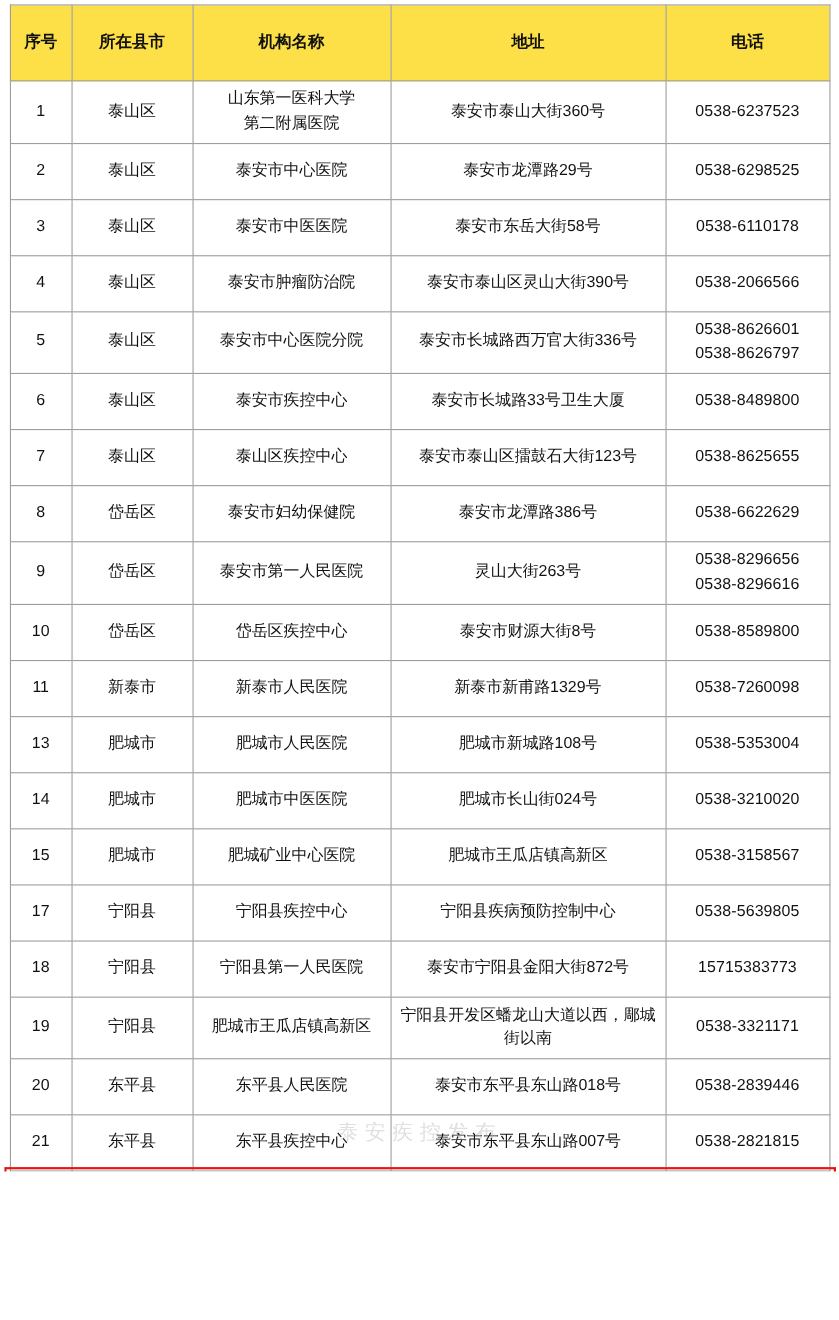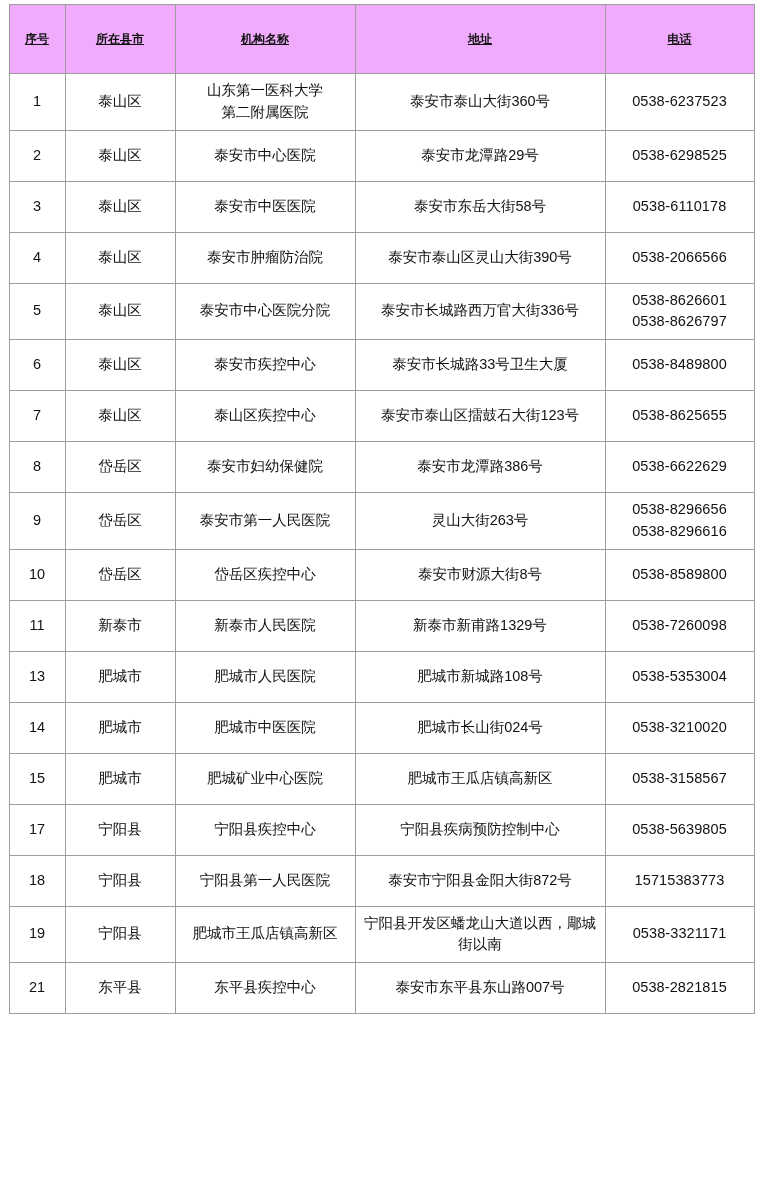--- a/index.html
+++ b/index.html
@@ -29,24 +29,23 @@
     text-align: center;
     vertical-align: middle;
     font-size: 14.5px;
     line-height: 1.5;
     padding: 6px 3px;
     color: #111111;
     word-break: break-all;
   }
   table.contact-table thead th {
     font-weight: bold;
-    font-size: 12px;
+    font-size: 15px;
     height: 56px;
-    background: #f0abfc;
-    text-decoration: underline;
+    background: #fde047;
   }
   table.contact-table tbody td {
     font-weight: normal;
     height: 38px;
   }
   
   col.c-idx   { width: 56px; }
   col.c-dist  { width: 110px; }
   col.c-org   { width: 180px; }
   col.c-addr  { width: 250px; }
@@ -231,20 +230,27 @@
           <td class="cell-idx">19</td>
           <td class="cell-dist">宁阳县</td>
           <td class="cell-org"><span>肥城市王瓜店镇高新区</span></td>
           <td class="cell-addr multi-line">
             <span>宁阳县开发区蟠龙山大道以西，郮城</span>
             <span>街以南</span>
           </td>
           <td class="cell-tel"><span>0538-3321171</span></td>
         </tr>
         <tr>
+          <td class="cell-idx">20</td>
+          <td class="cell-dist">东平县</td>
+          <td class="cell-org"><span>东平县人民医院</span></td>
+          <td class="cell-addr"><span>泰安市东平县东山路018号</span></td>
+          <td class="cell-tel"><span>0538-2839446</span></td>
+        </tr>
+        <tr>
           <td class="cell-idx">21</td>
           <td class="cell-dist">东平县</td>
           <td class="cell-org"><span>东平县疾控中心</span></td>
           <td class="cell-addr"><span>泰安市东平县东山路007号</span></td>
           <td class="cell-tel"><span>0538-2821815</span></td>
         </tr>
       </tbody>
   </table>
 
   <div class="highlight-box" id="highlight-box" style="left: 3.5px; top: 1056.5px; width: 756px; height: 110px; border-color: rgb(232, 21, 15);"></div>

